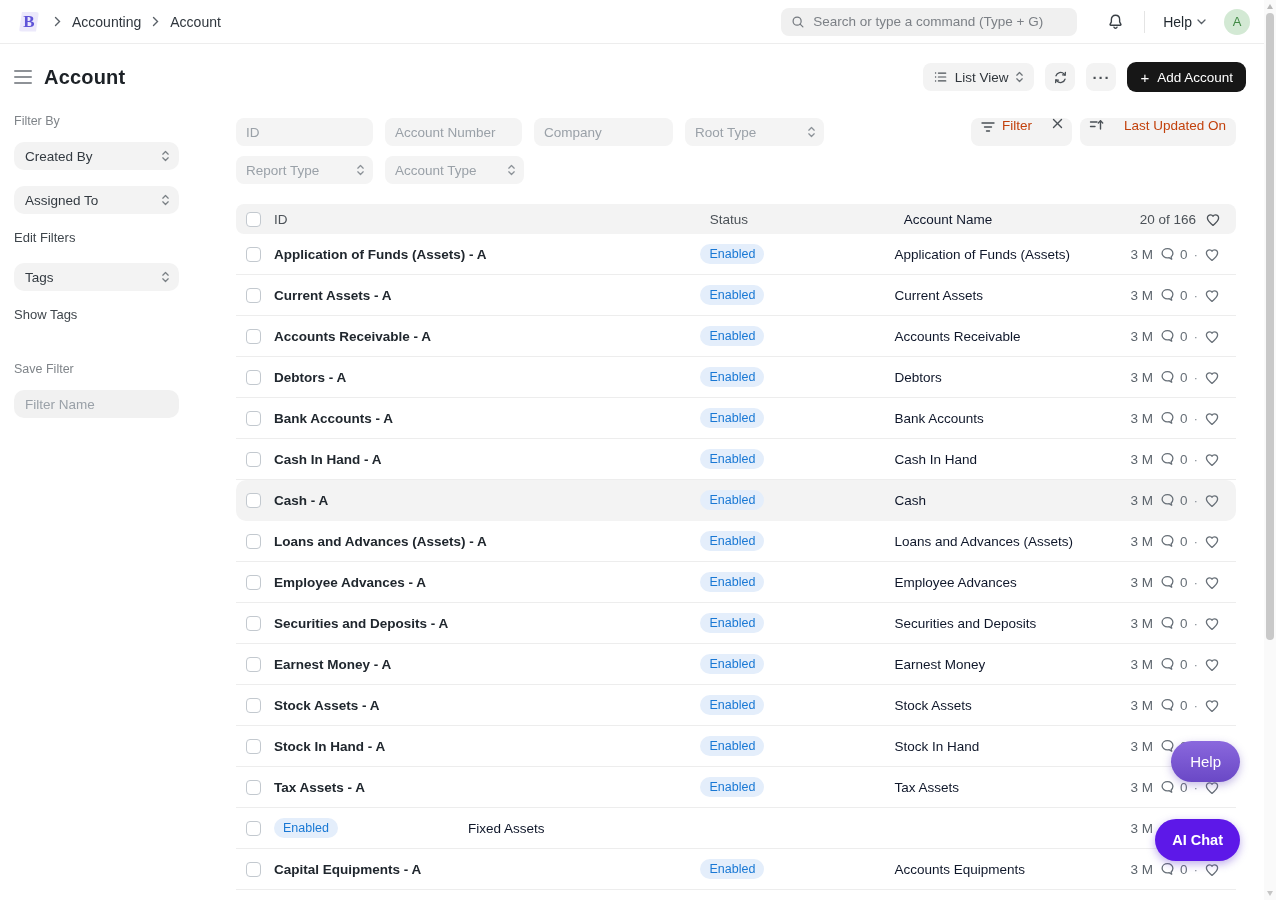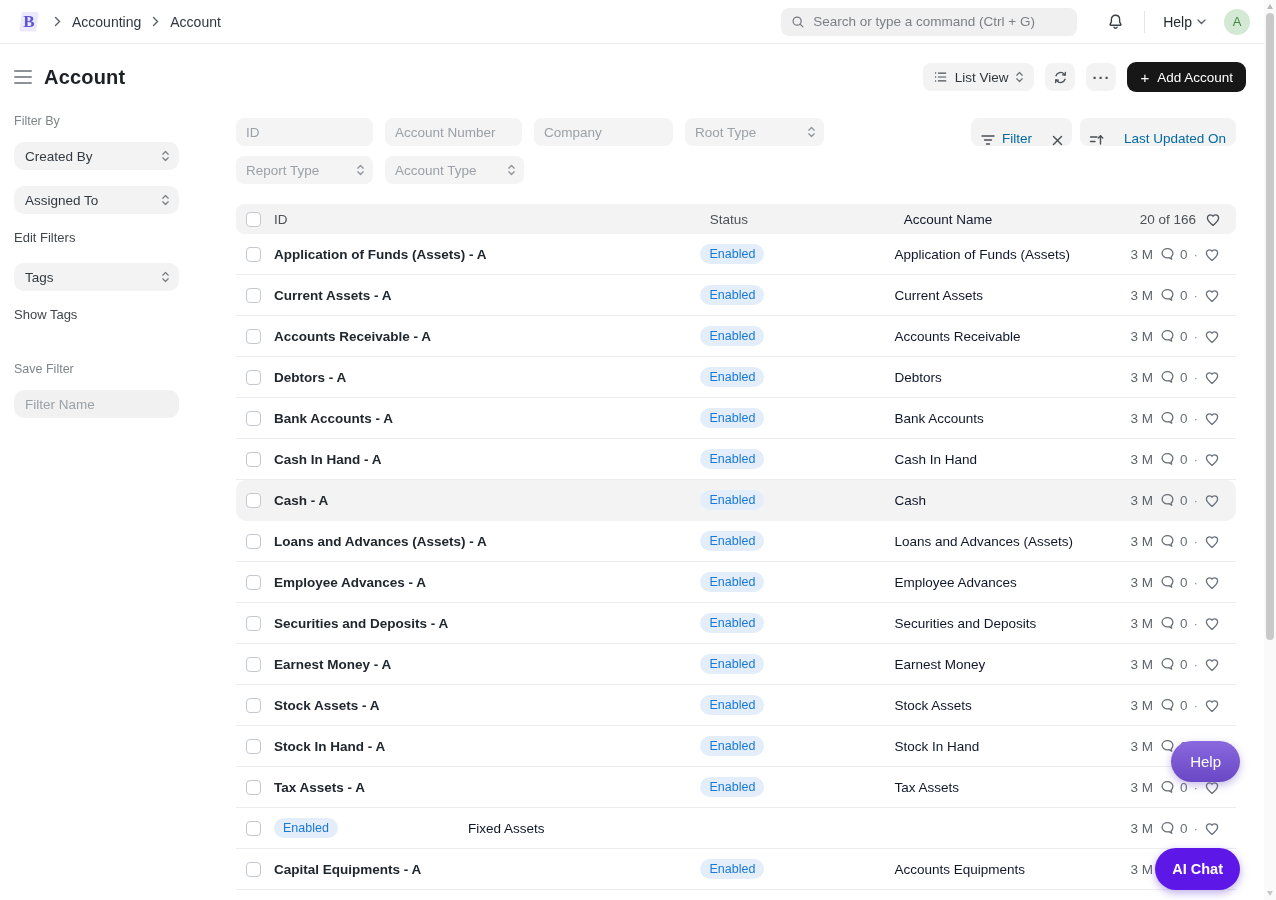--- a/index.html
+++ b/index.html
@@ -50,21 +50,21 @@
   .main { width:1000px; flex:none; padding-top:26px; }
 
   
   .filter-row { display:flex; gap:12px; margin-bottom:10px; align-items:center; }
   .f-input { height:28px; width:137px; background:#f4f4f4; border:none; border-radius:8px; padding:0 10px; font-size:13.5px; font-family:inherit; color:#1f272e; }
   .f-input::placeholder { color:#9aa1a8; }
   .f-input.w2 { width:139px; }
   .f-select { height:28px; width:139px; background:#f4f4f4; border-radius:8px; display:flex; align-items:center; justify-content:space-between; padding:0 8px 0 10px; font-size:13.5px; color:#9aa1a8; cursor:pointer; }
   .f-select.w1 { width:137px; }
   .right-controls { margin-left:auto; display:flex; gap:8px; }
-  .pill-group { display:flex; align-items:flex-end; background:#f3f3f3; border-radius:8px; height:28px; font-size:13.5px; color:#0369a1; overflow:hidden; }
+  .pill-group { display:flex; align-items:flex-start; background:#f3f3f3; border-radius:8px; height:28px; font-size:13.5px; color:#c2410c; overflow:hidden; }
   .pill-part { display:flex; align-items:center; gap:7px; padding:0 10px; cursor:pointer; }
   .pill-part.narrow { padding:0 9px; }
   .pill-sep { width:1px; background:#e0e0e0; }
 
   
   .t-header { height:30px; background:#f3f3f3; border-radius:8px; display:flex; align-items:center; margin-top:20px; font-size:13.5px; color:#4c5258; }
   .t-row { height:41px; display:flex; align-items:center; border-bottom:1px solid #ededed; font-size:13.5px; cursor:pointer; }
   .t-row.highlight { background:#f3f3f3; border-radius:10px; border-bottom-color:transparent; }
   .col-check { width:38px; padding-left:10px; flex:none; display:flex; align-items:center; }
   .checkbox { width:15px; height:15px; border:1.5px solid #c3c9cf; border-radius:4px; background:#fff; cursor:pointer; }
@@ -76,21 +76,21 @@
   .col-name span { display:inline-block; max-width:180px; white-space:nowrap; overflow:hidden; text-overflow:ellipsis; vertical-align:middle; }
   .col-meta { margin-left:auto; display:flex; align-items:center; padding-right:16px; color:#687078; flex:none; }
   .col-meta .modified { margin-right:6px; color:#5c646c; }
   .col-meta .c-count { margin-left:4px; }
   .col-meta .dot { margin:0 6px; color:#8a9199; }
   .h-right { margin-left:auto; display:flex; align-items:center; gap:9px; padding-right:15px; color:#4c5258; }
 
   
   .fab { position:absolute; right:36px; color:#fff; display:flex; align-items:center; justify-content:center; border-radius:21px; cursor:pointer; z-index:6; }
   .fab-help { top:741px; height:41px; padding:0 19px; font-size:15px; background:linear-gradient(180deg,#8a68dd,#6a48c6); box-shadow:0 3px 8px rgba(90,60,180,.35); }
-  .fab-ai { top:848px; height:42px; padding:0 17px; font-size:14.5px; font-weight:700; background:#5d18e8; box-shadow:0 3px 8px rgba(70,20,200,.35); }
+  .fab-ai { top:819px; height:42px; padding:0 17px; font-size:14.5px; font-weight:700; background:#5d18e8; box-shadow:0 3px 8px rgba(70,20,200,.35); }
 
   
   .scrollbar { position:absolute; top:0; right:0; width:12px; height:900px; background:#fafafa; z-index:10; }
   .scroll-arrow { position:absolute; left:3px; width:0; height:0; border-left:3.5px solid transparent; border-right:3.5px solid transparent; }
   .scroll-arrow.up { top:4px; border-bottom:5px solid #b9b9b9; }
   .scroll-arrow.down { bottom:4px; border-top:5px solid #c6c6c6; }
   .scroll-thumb { position:absolute; top:13px; left:2px; width:8px; height:627px; background:#c9c9c9; border-radius:4px; cursor:pointer; }
 </style>
 </head>
 <body>
@@ -115,21 +115,21 @@
     <span class="crumb">Account</span>
   </div>
   <div class="nav-right">
     <div class="searchbar">
       <span>
         <svg width="14" height="14" viewBox="0 0 16 16" fill="none" stroke="#74797f" stroke-width="1.4" stroke-linecap="round">
             <circle cx="7" cy="7" r="4.6"></circle>
             <line x1="10.4" y1="10.4" x2="13.6" y2="13.6"></line>
           </svg>
       </span>
-      <span>Search or type a command (Ctrl + G)</span>
+      <span>Search or type a command (Type + G)</span>
     </div>
     <span class="bell">
       <svg width="17" height="18" viewBox="0 0 16 17" fill="none" stroke="#383f45" stroke-width="1.3" stroke-linejoin="round" stroke-linecap="round">
         <path d="M8 2.1c-2.4 0-3.9 1.8-3.9 4.1v2.2L2.9 10.7c-.2.4.1.9.6.9h9c.5 0 .8-.5.6-.9l-1.2-2.3V6.2C11.9 3.9 10.4 2.1 8 2.1z"></path>
         <path d="M6.6 13.4a1.5 1.5 0 0 0 2.8 0"></path>
       </svg>
     </span>
     <i class="nav-divider"></i>
     <div class="help-menu">
       <span>Help</span>

